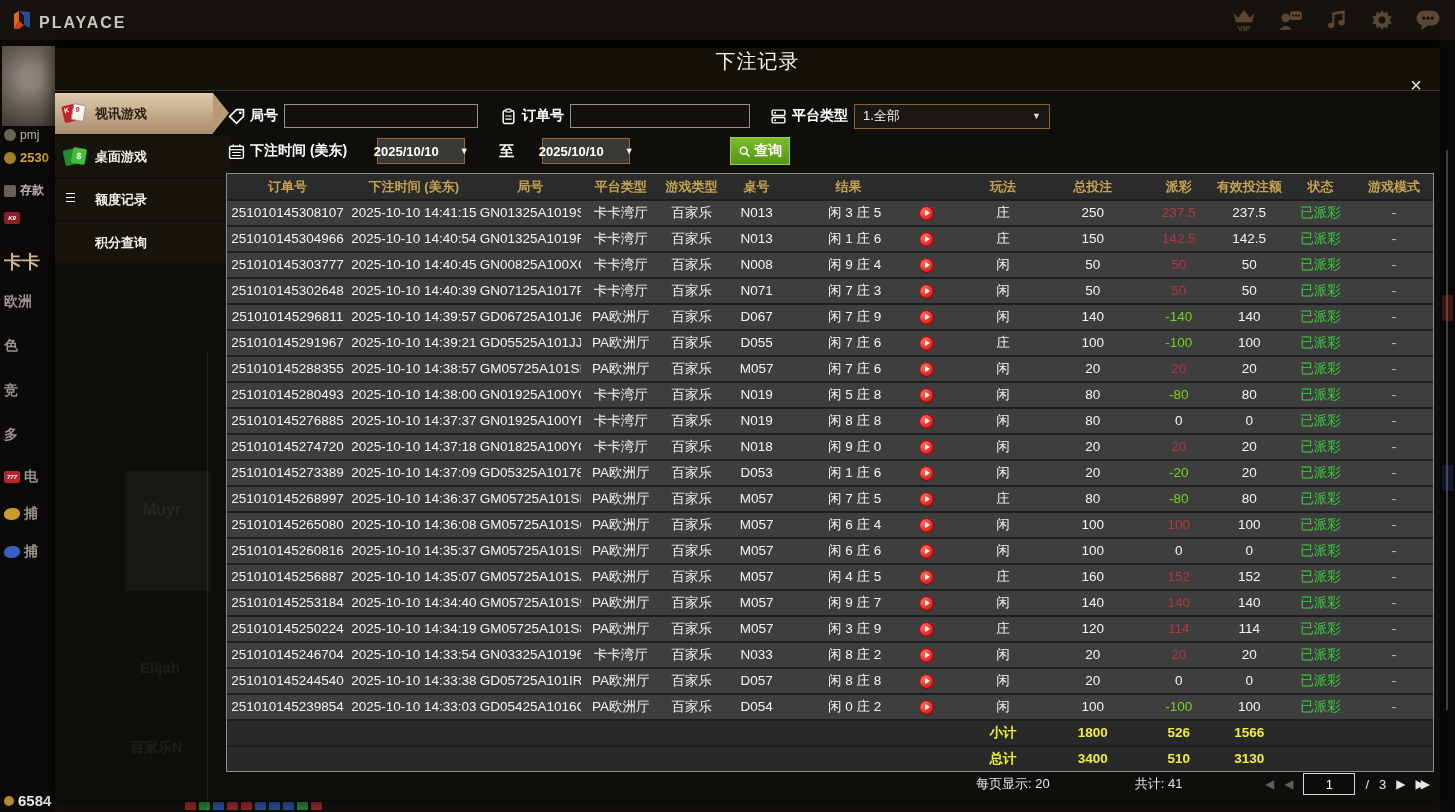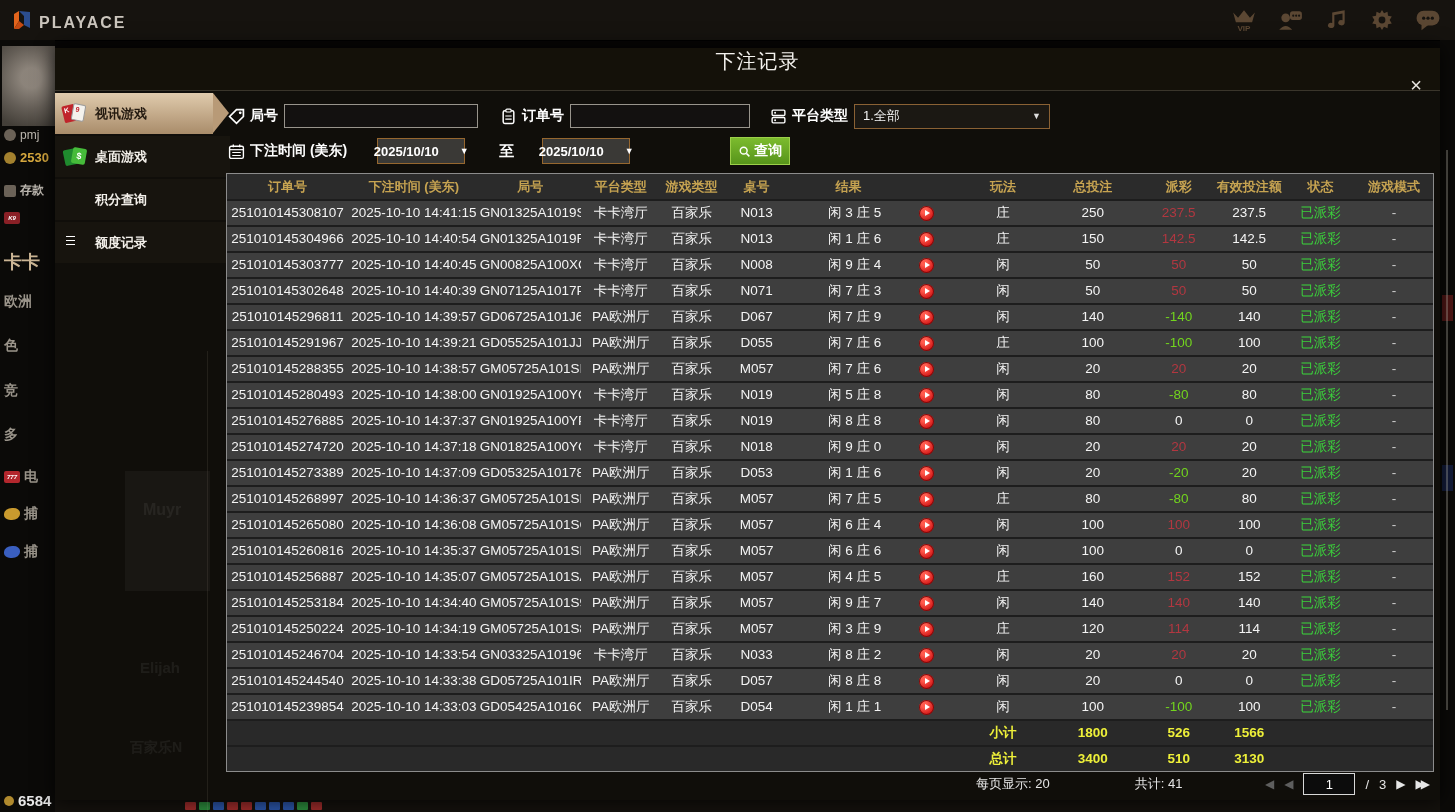--- a/index.html
+++ b/index.html
@@ -274,26 +274,26 @@
           <span class="label">视讯游戏</span>
         </div>
         <div class="menu-item">
           <span class="mi-icon">
             <span class="ic-tg1"></span>
               <span class="ic-tg2">$</span>
           </span>
           <span class="label">桌面游戏</span>
         </div>
         <div class="menu-item">
+          <span class="mi-icon"><span class="ic-doc"></span></span>
+          <span class="label">额度记录</span>
+        </div>
+        <div class="menu-item">
           <span class="mi-icon"><span class="ic-gem"></span></span>
           <span class="label">积分查询</span>
-        </div>
-        <div class="menu-item">
-          <span class="mi-icon"><span class="ic-doc"></span></span>
-          <span class="label">额度记录</span>
         </div>
       </div>
 
       <div class="content">
 
         <div class="filters">
           <div class="f-row">
             <svg class="f-ic" viewBox="0 0 16 16">
               <path d="M1.5 8 L8 1.5 L14.5 1.5 L14.5 8 L8 14.5 Z" fill="none" stroke="#fff" stroke-width="1.6"></path>
               <circle cx="11.5" cy="4.5" r="1.3" fill="#fff"></circle>
@@ -710,21 +710,21 @@
                 <div class="cell c12 mode">-</div>
               </div>
               <div class="trow drow">
                 <div class="cell c0">251010145239854</div>
                 <div class="cell c1">2025-10-10 14:33:03</div>
                 <div class="cell c2">GD05425A1016C</div>
                 <div class="cell c3">PA欧洲厅</div>
                 <div class="cell c4">百家乐</div>
                 <div class="cell c5">D054</div>
                 <div class="cell c6 result-cell">
-                  <span class="result-text">闲 1 庄 1</span>
+                  <span class="result-text">闲 0 庄 2</span>
                   <span class="play-btn"></span>
                 </div>
                 <div class="cell c7">闲</div>
                 <div class="cell c8">100</div>
                 <div class="cell c9 loss">-100</div>
                 <div class="cell c10">100</div>
                 <div class="cell c11 st">已派彩</div>
                 <div class="cell c12 mode">-</div>
               </div>
             </div>

